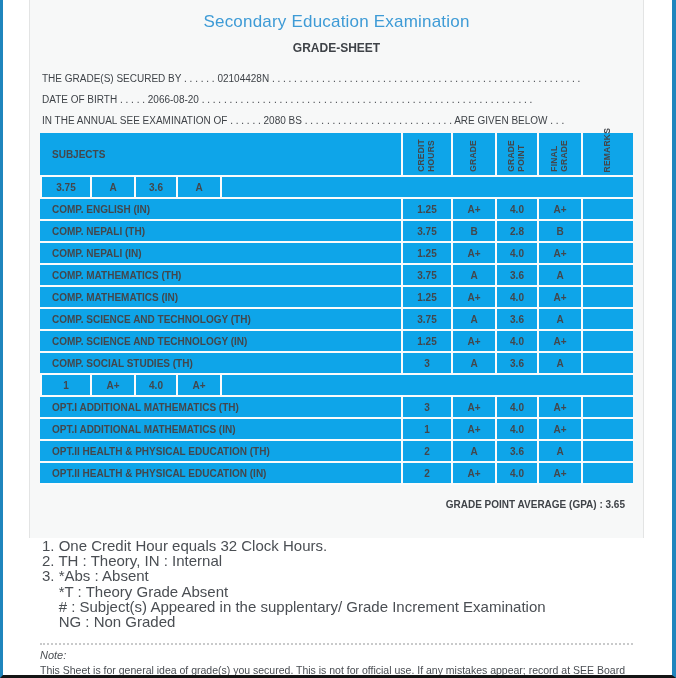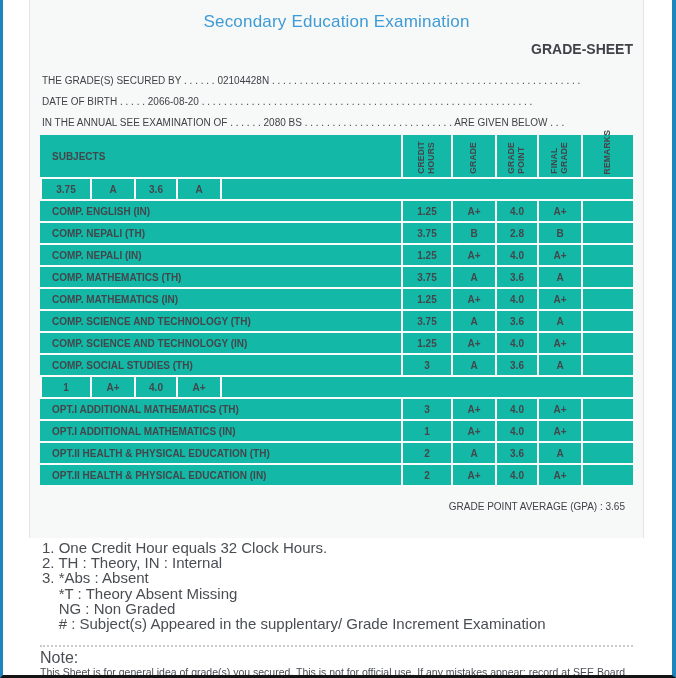--- a/index.html
+++ b/index.html
@@ -23,42 +23,42 @@
     color: #43474c;
   }
   .title {
     text-align: center;
     color: #3e9bd6;
     font-size: 17px;
     font-weight: 400;
     letter-spacing: 0.2px;
   }
   .subtitle {
-    text-align: right;
-    font-size: 14px;
+    text-align: center;
+    font-size: 12px;
     font-weight: 700;
     margin-top: 9px;
     color: #3f4348;
   }
   .info { margin-top: 13px; padding-left: 2px; }
   .info-line {
     font-size: 10px;
     font-weight: 400;
     color: #3f4348;
     height: 21px;
     line-height: 21px;
     white-space: nowrap;
     overflow: hidden;
   }
   
   .gtable { margin-top: 2px; }
   .g-row {
     display: flex;
     align-items: stretch;
-    background: #14b8a6;
+    background: #0ea5e9;
     border-bottom: 2px solid #fafbfb;
   }
   .c-subject {
     flex: 1 1 auto;
     padding-left: 12px;
     display: flex;
     align-items: center;
     font-size: 10px;
     font-weight: 700;
   }
@@ -85,42 +85,43 @@
     transform: rotate(180deg);
     white-space: pre-line;
     font-size: 8.5px;
     font-weight: 700;
     line-height: 1.15;
     letter-spacing: 0.2px;
   }
   .gpa {
     text-align: right;
     font-size: 10px;
-    font-weight: 400;
+    font-weight: 700;
     padding: 14px 8px 12px 0;
     color: #3f4348;
   }
   
   .notes { margin-top: 16px; padding-left: 2px; }
   .note-line {
     font-size: 15px;
     font-weight: 400;
     color: #4a4e53;
     line-height: 15.2px;
     white-space: pre;
   }
   .dotted-rule {
     margin-top: 14px;
     border-top: 2px dotted #c9cacb;
   }
   .note-label {
-    font-size: 16px;
+    font-size: 11px;
     color: #4a4e53;
     margin-top: 3px;
     line-height: 15px;
+    font-style: italic;
   }
   .note-text {
     font-size: 10.5px;
     color: #4a4e53;
     line-height: 15.5px;
     padding-right: 6px;
   }
 </style>
 </head>
 <body>
@@ -293,25 +294,25 @@
   <div class="gpa">GRADE POINT AVERAGE (GPA) : 3.65</div>
 
   <div class="notes">
 
       <div class="note-line">1. One Credit Hour equals 32 Clock Hours.</div>
 
       <div class="note-line">2. TH : Theory, IN : Internal</div>
 
       <div class="note-line">3. *Abs : Absent</div>
 
-      <div class="note-line">    *T : Theory Absent Missing</div>
-
+      <div class="note-line">    *T : Theory Grade Absent</div>
+
+
+      <div class="note-line">    # : Subject(s) Appeared in the supplentary/ Grade Increment Examination</div>
 
       <div class="note-line">    NG : Non Graded</div>
-
-      <div class="note-line">    # : Subject(s) Appeared in the supplentary/ Grade Increment Examination</div>
     </div>
 
   <div class="dotted-rule"></div>
   <div class="note-label">Note:</div>
   <div class="note-text">This Sheet is for general idea of grade(s) you secured. This is not for official use. If any mistakes appear; record at SEE Board ledger will be referred.</div>
 
 </div>
 
 </body></html>

